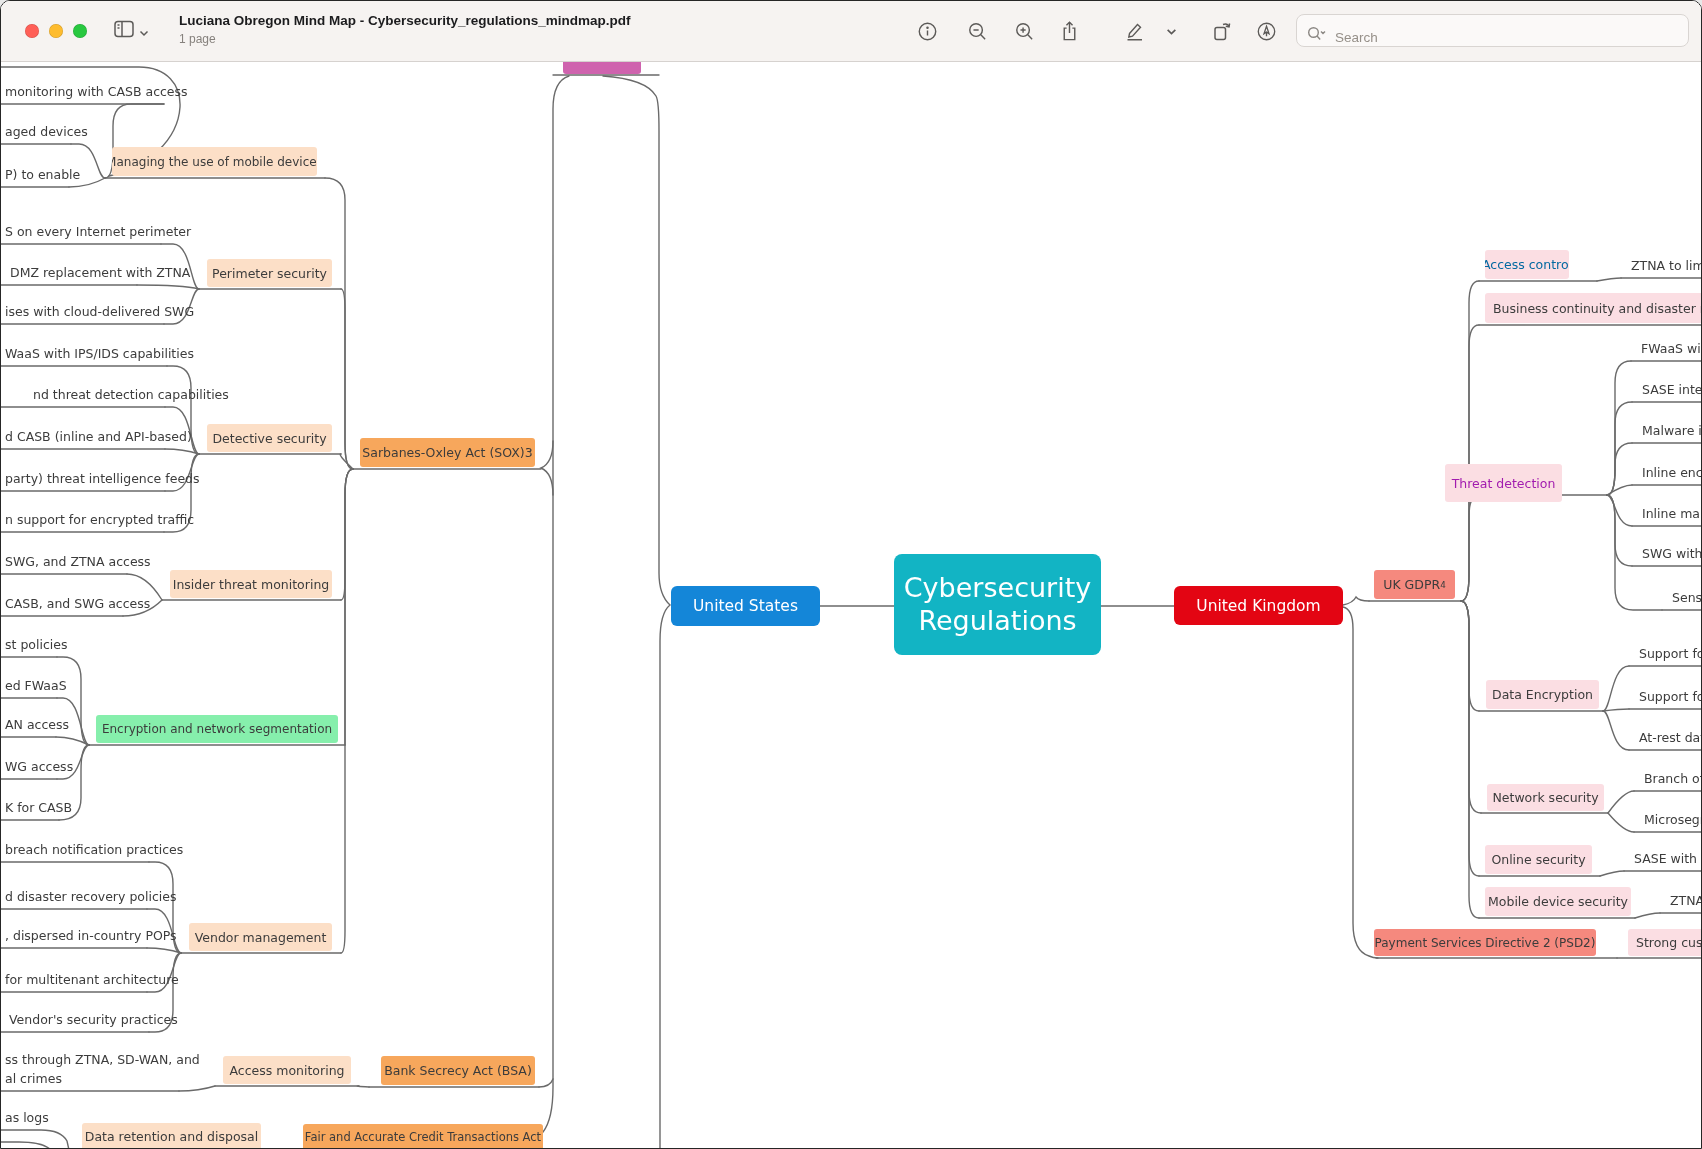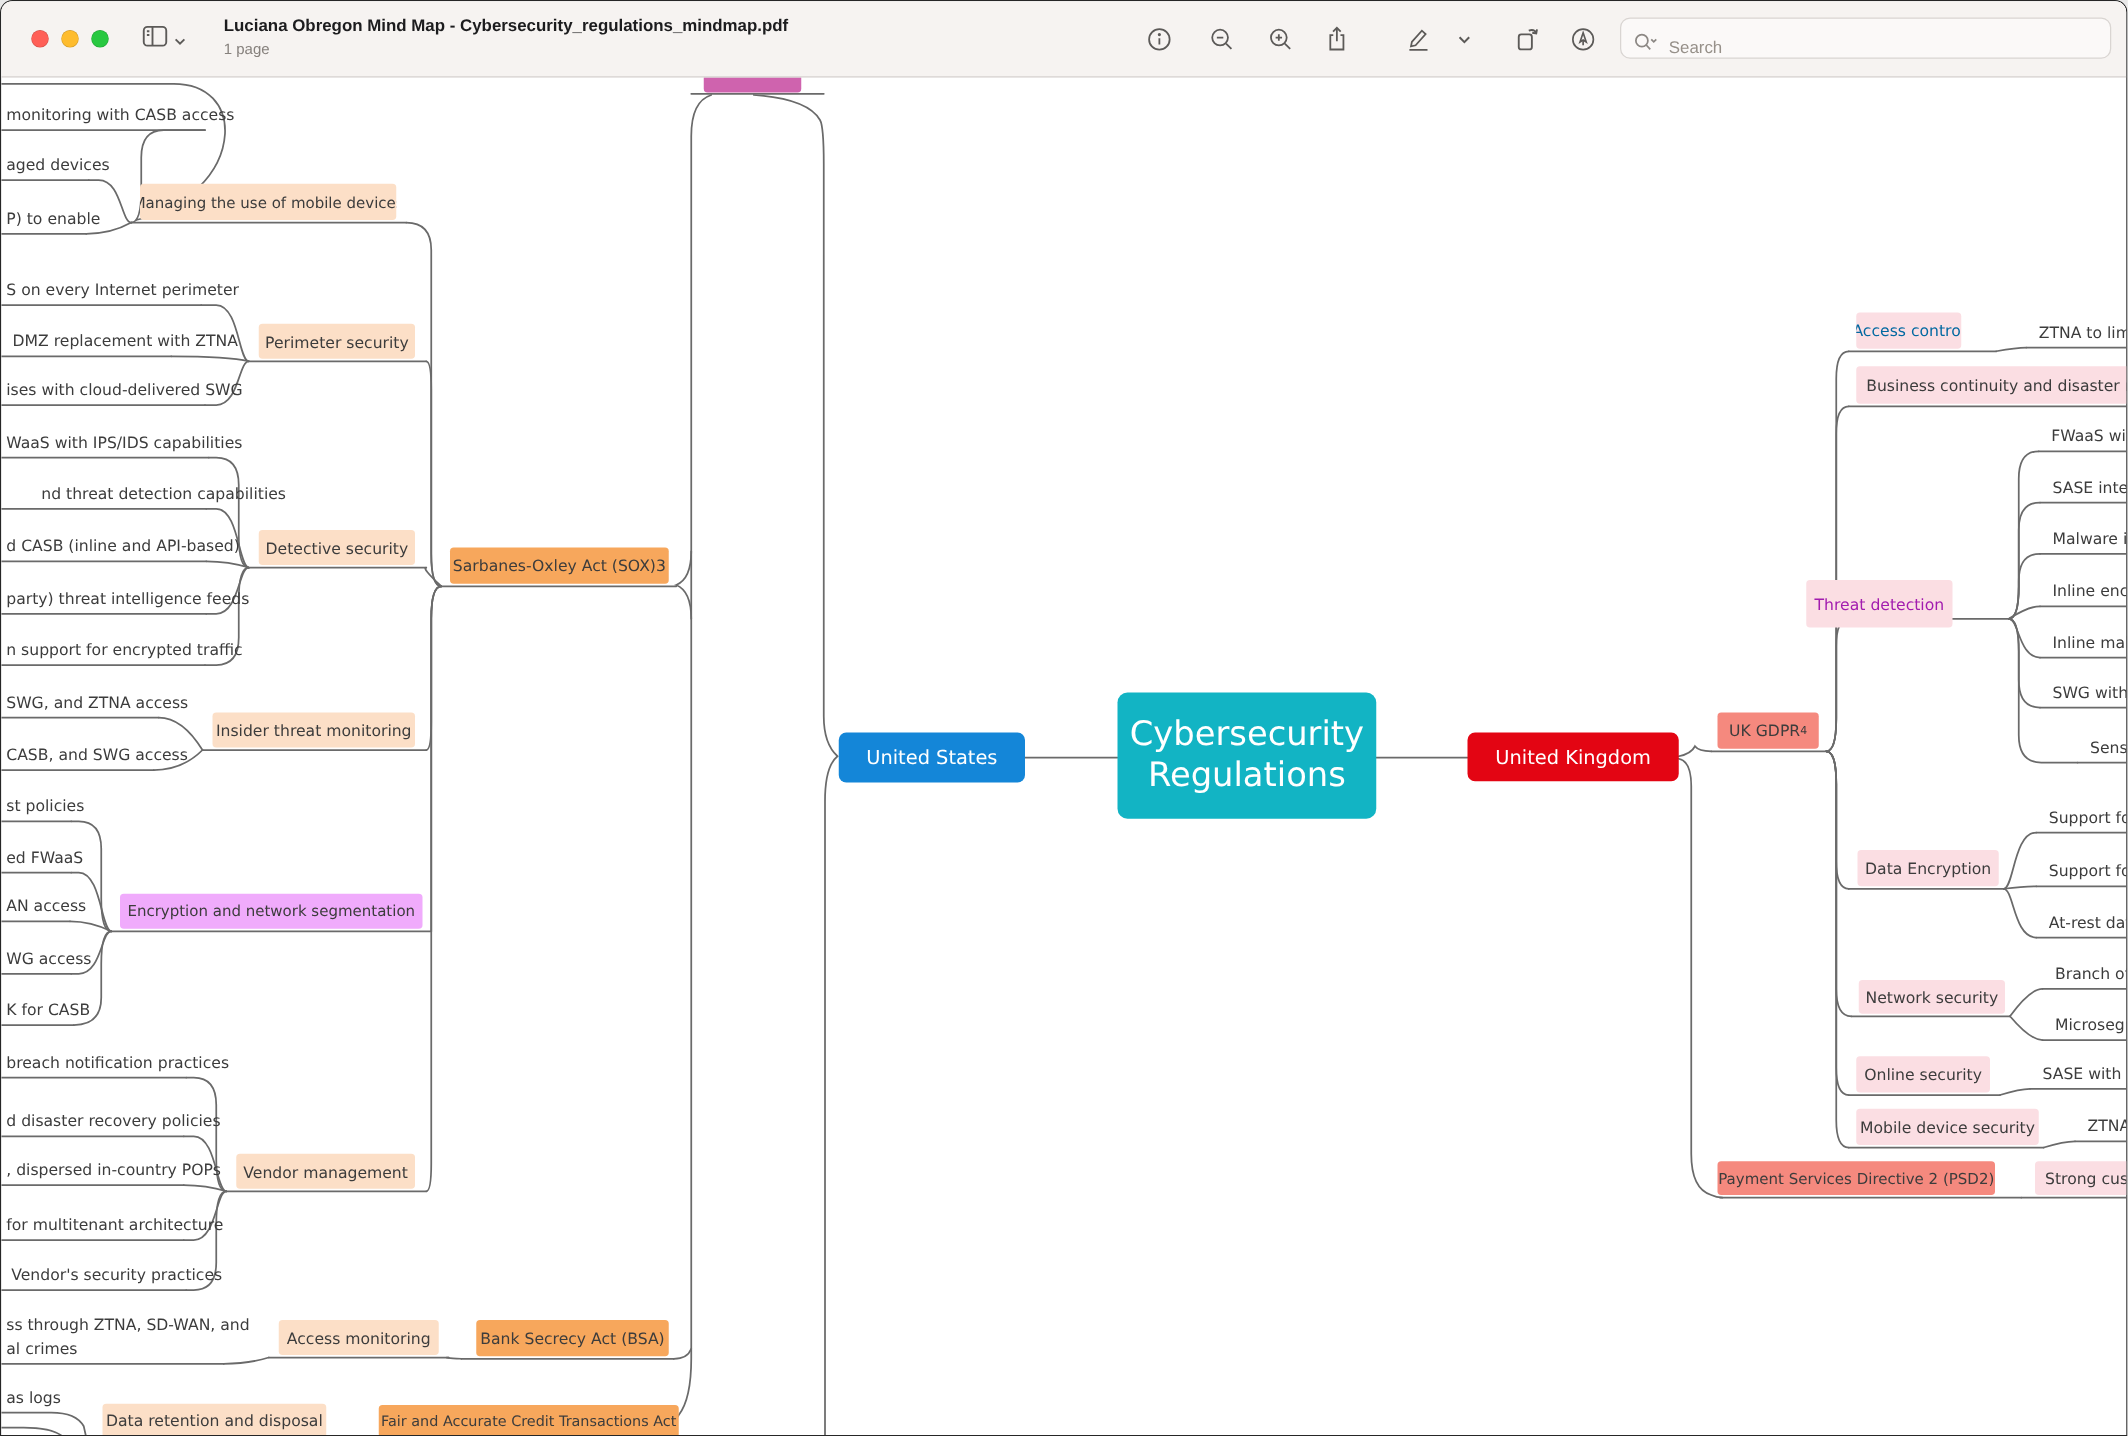--- a/index.html
+++ b/index.html
@@ -168,21 +168,21 @@
         <div class="node" style="left: 359px; top: 437px; width: 175px; height: 29px; background: rgb(247, 167, 92); color: rgb(60, 60, 60); font-size: 12.5px; border-radius: 3px;">Sarbanes-Oxley Act (SOX)3</div>
         <div class="node" style="left: 380px; top: 1055px; width: 154px; height: 29px; background: rgb(247, 167, 92); color: rgb(60, 60, 60); font-size: 12.5px; border-radius: 3px;">Bank Secrecy Act (BSA)</div>
         <div class="node" style="left: 283px; top: 1123px; width: 240px; height: 26px; background: rgb(247, 167, 92); color: rgb(60, 60, 60); font-size: 11.5px; border-radius: 3px; margin-left: 19px;">Fair and Accurate Credit Transactions Act</div>
         <div class="node" style="left: 1373px; top: 569px; width: 81px; height: 29px; background: rgb(245, 137, 126); color: rgb(60, 60, 60); font-size: 12.5px; border-radius: 3px;">UK GDPR<sup>4</sup></div>
         <div class="node" style="left: 1373px; top: 928px; width: 222px; height: 27px; background: rgb(245, 137, 126); color: rgb(60, 60, 60); font-size: 12px; border-radius: 3px;">Payment Services Directive 2 (PSD2)</div>
         <div class="node left-al" style="left: 1627px; top: 928px; width: 90px; height: 27px; background: rgb(251, 222, 227); color: rgb(60, 60, 60); font-size: 12.5px; border-radius: 3px;">Strong cust</div>
         <div class="node" style="left: 111px; top: 146px; width: 205px; height: 29px; background: rgb(252, 223, 199); color: rgb(60, 60, 60); font-size: 12px; border-radius: 3px;">Managing the use of mobile devices</div>
         <div class="node" style="left: 206px; top: 258px; width: 125px; height: 28px; background: rgb(252, 223, 199); color: rgb(60, 60, 60); font-size: 12.5px; border-radius: 3px;">Perimeter security</div>
         <div class="node" style="left: 206px; top: 423px; width: 125px; height: 28px; background: rgb(252, 223, 199); color: rgb(60, 60, 60); font-size: 12.5px; border-radius: 3px;">Detective security</div>
         <div class="node" style="left: 169px; top: 569px; width: 162px; height: 28px; background: rgb(252, 223, 199); color: rgb(60, 60, 60); font-size: 12.5px; border-radius: 3px;">Insider threat monitoring</div>
-        <div class="node" style="left: 95px; top: 714px; width: 242px; height: 28px; background: #f0abfc; color: rgb(60, 60, 60); font-size: 12px; border-radius: 3px; text-align: center;">Encryption and network segmentation</div>
+        <div class="node" style="left: 95px; top: 714px; width: 242px; height: 28px; background: #86efac; color: rgb(60, 60, 60); font-size: 12px; border-radius: 3px; text-align: center;">Encryption and network segmentation</div>
         <div class="node" style="left: 188px; top: 922px; width: 143px; height: 28px; background: rgb(252, 223, 199); color: rgb(60, 60, 60); font-size: 12.5px; border-radius: 3px;">Vendor management</div>
         <div class="node" style="left: 222px; top: 1055px; width: 128px; height: 28px; background: rgb(252, 223, 199); color: rgb(60, 60, 60); font-size: 12.5px; border-radius: 3px;">Access monitoring</div>
         <div class="node" style="left: 81px; top: 1122px; width: 179px; height: 27px; background: rgb(252, 223, 199); color: rgb(60, 60, 60); font-size: 12.5px; border-radius: 3px;">Data retention and disposal</div>
         <div class="node" style="left: 1484px; top: 249px; width: 84px; height: 29px; background: rgb(251, 222, 227); color: #0369a1; font-size: 12.5px; border-radius: 3px;">Access control</div>
         <div class="node left-al" style="left: 1484px; top: 292px; width: 230px; height: 30px; background: rgb(251, 222, 227); color: rgb(60, 60, 60); font-size: 12.5px; border-radius: 3px;">Business continuity and disaster recov</div>
         <div class="node" style="left: 1444px; top: 463px; width: 117px; height: 38px; background: rgb(251, 222, 227); color: #a21caf; font-size: 12.5px; border-radius: 3px;">Threat detection</div>
         <div class="node" style="left: 1485px; top: 679px; width: 113px; height: 29px; background: rgb(251, 222, 227); color: rgb(60, 60, 60); font-size: 12.5px; border-radius: 3px; text-align: right;">Data Encryption</div>
         <div class="node" style="left: 1486px; top: 783px; width: 117px; height: 27px; background: rgb(251, 222, 227); color: rgb(60, 60, 60); font-size: 12.5px; border-radius: 3px;">Network security</div>
         <div class="node" style="left: 1484px; top: 844px; width: 107px; height: 29px; background: rgb(251, 222, 227); color: rgb(60, 60, 60); font-size: 12.5px; border-radius: 3px;">Online security</div>
         <div class="node" style="left: 1484px; top: 886px; width: 146px; height: 29px; background: rgb(251, 222, 227); color: rgb(60, 60, 60); font-size: 12.5px; border-radius: 3px;">Mobile device security</div>

